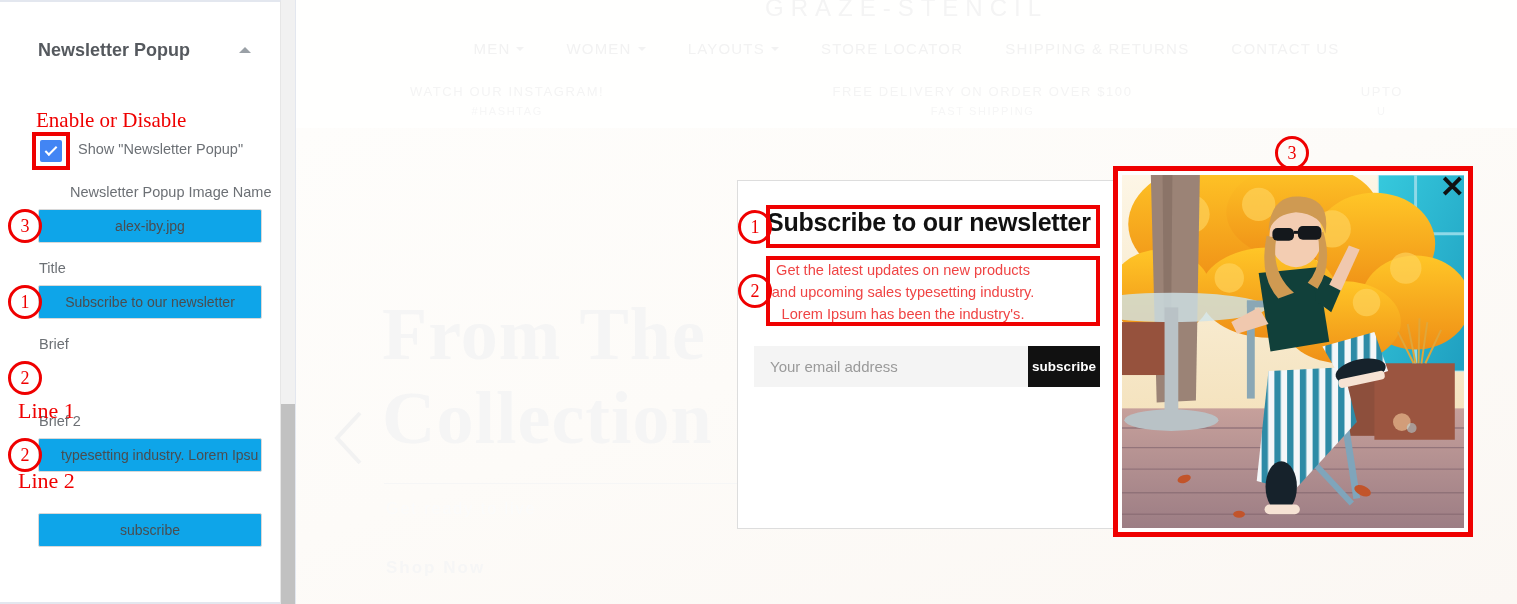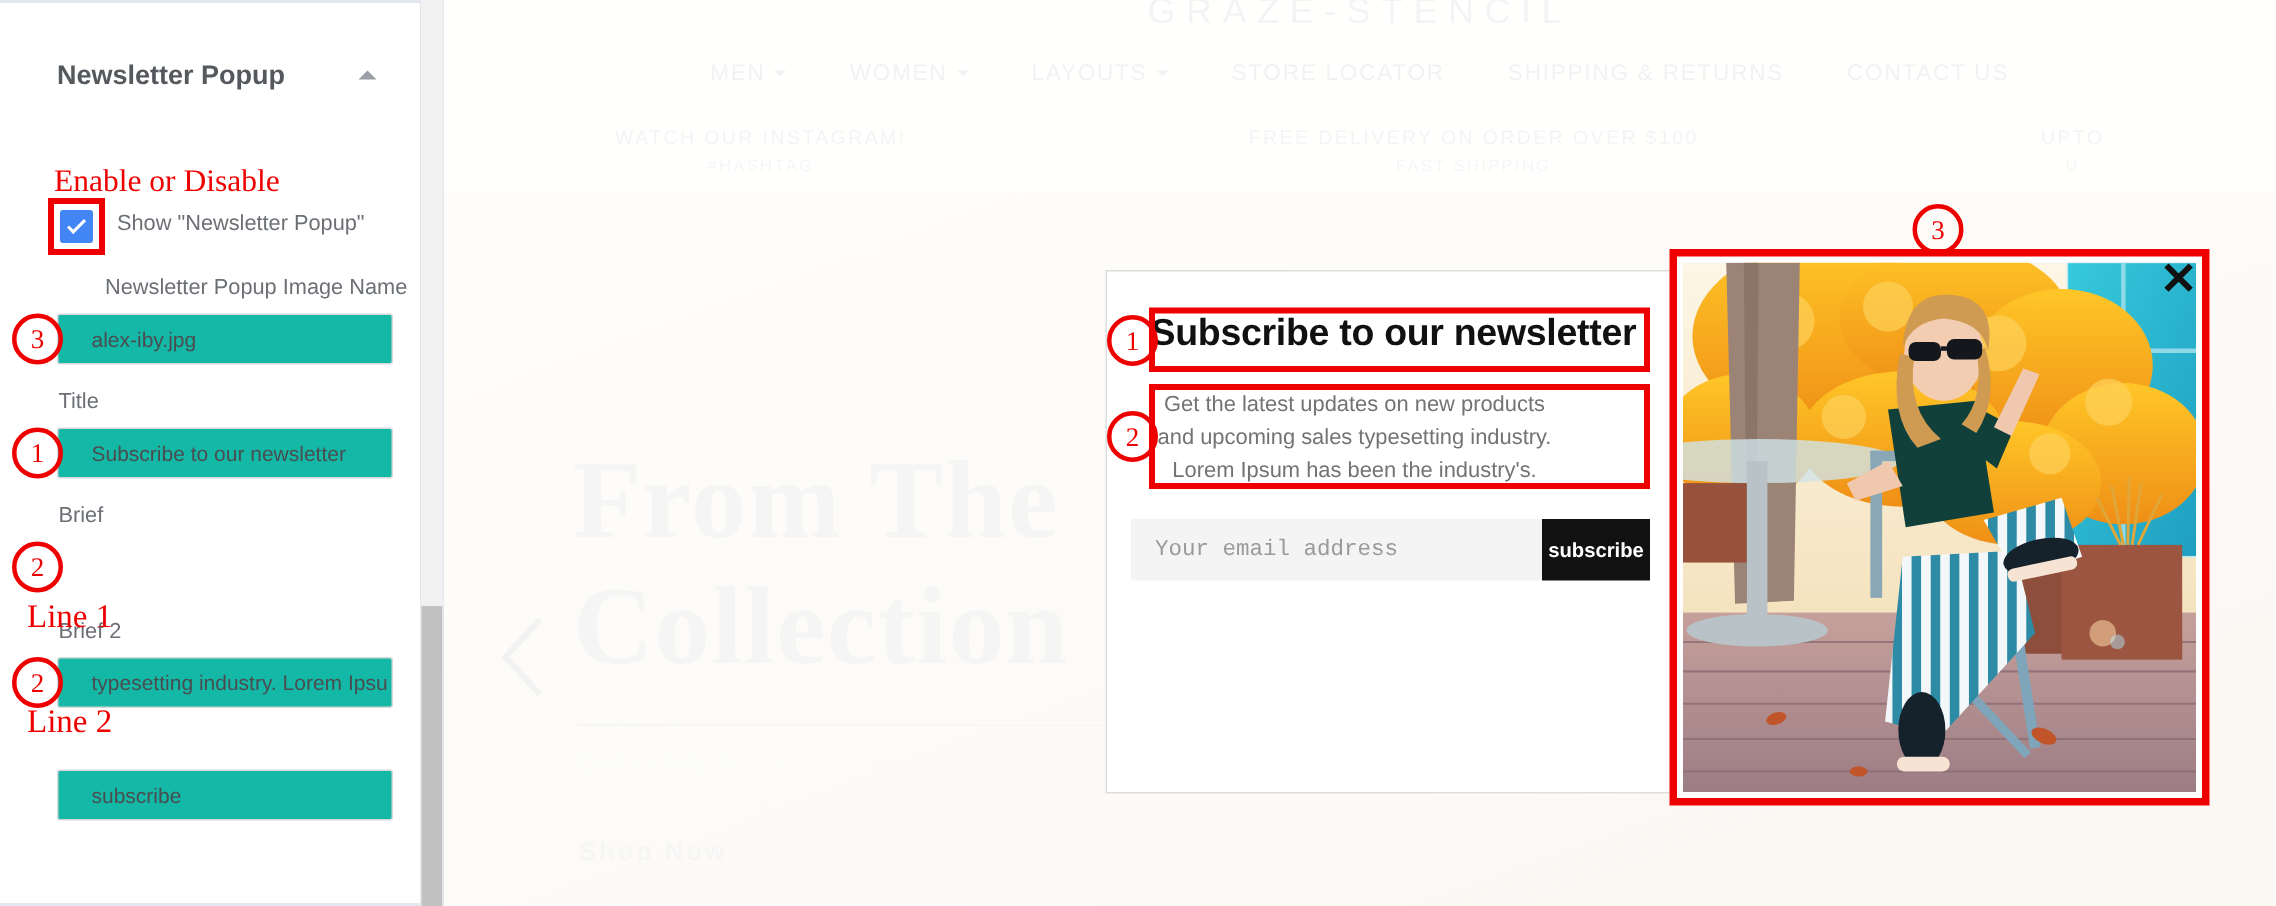--- a/index.html
+++ b/index.html
@@ -100,26 +100,26 @@
     border-bottom: 6px solid #9aa0a6;
   }
 
   .field-label {
     position: absolute; left: 39px;
     font-size: 14.5px; color: #6c7075; white-space: nowrap;
   }
   .txt-input {
     position: absolute; left: 38px; width: 224px; height: 34px;
     border: 1px solid #d8d8d8; border-radius: 2px;
-    background: #14b8a6;
+    background: #0ea5e9;
     font-size: 14px; color: #4a4d50;
     padding: 0 22px;
     font-family: "Liberation Sans", sans-serif;
     line-height: 32px;
-    white-space: nowrap; overflow: hidden;
+    white-space: nowrap; overflow: hidden; text-align: center;
   }
 
   .enable-label {
     position: absolute; left: 36px; top: 106px;
     font-family: "Liberation Serif", serif;
     font-size: 21px; color: #ef0000; font-weight: 400;
   }
   .chk-wrap {
     position: absolute; left: 32px; top: 130px;
     width: 38px; height: 38px;
@@ -184,31 +184,31 @@
   .modal-left { position: absolute; left: 0; top: 0; width: 378px; height: 100%; }
 
   .modal-title {
     position: absolute; left: 29px; top: 27px;
     font-size: 25px; font-weight: 700; color: #111;
     letter-spacing: -0.2px; white-space: nowrap;
     font-family: "Liberation Sans", sans-serif;
   }
   .modal-brief {
     position: absolute; left: 29px; top: 78px; width: 272px;
-    font-size: 14.6px; line-height: 22px; color: #737373;
+    font-size: 14.6px; line-height: 22px; color: #ef4444;
     text-align: center;
   }
   .email-row {
     position: absolute; left: 16px; top: 165px; width: 346px; height: 41px;
   }
   .email-input {
     position: absolute; left: 0; top: 0; width: 274px; height: 41px;
     background: #f4f4f4; border: none;
     padding: 0 16px; font-size: 15px; color: #14532d;
-    font-family: Liberation Mono, monospace;
+    font-family: Liberation Sans, sans-serif;
   }
   .email-input::placeholder { color: #9a9a9a; }
   .sub-btn {
     position: absolute; left: 274px; top: 0; width: 72px; height: 41px;
     background: #111; color: #fff; border: none;
     font-size: 13.5px; font-weight: 700; cursor: pointer;
     font-family: "Liberation Sans", sans-serif;
   }
 
   

